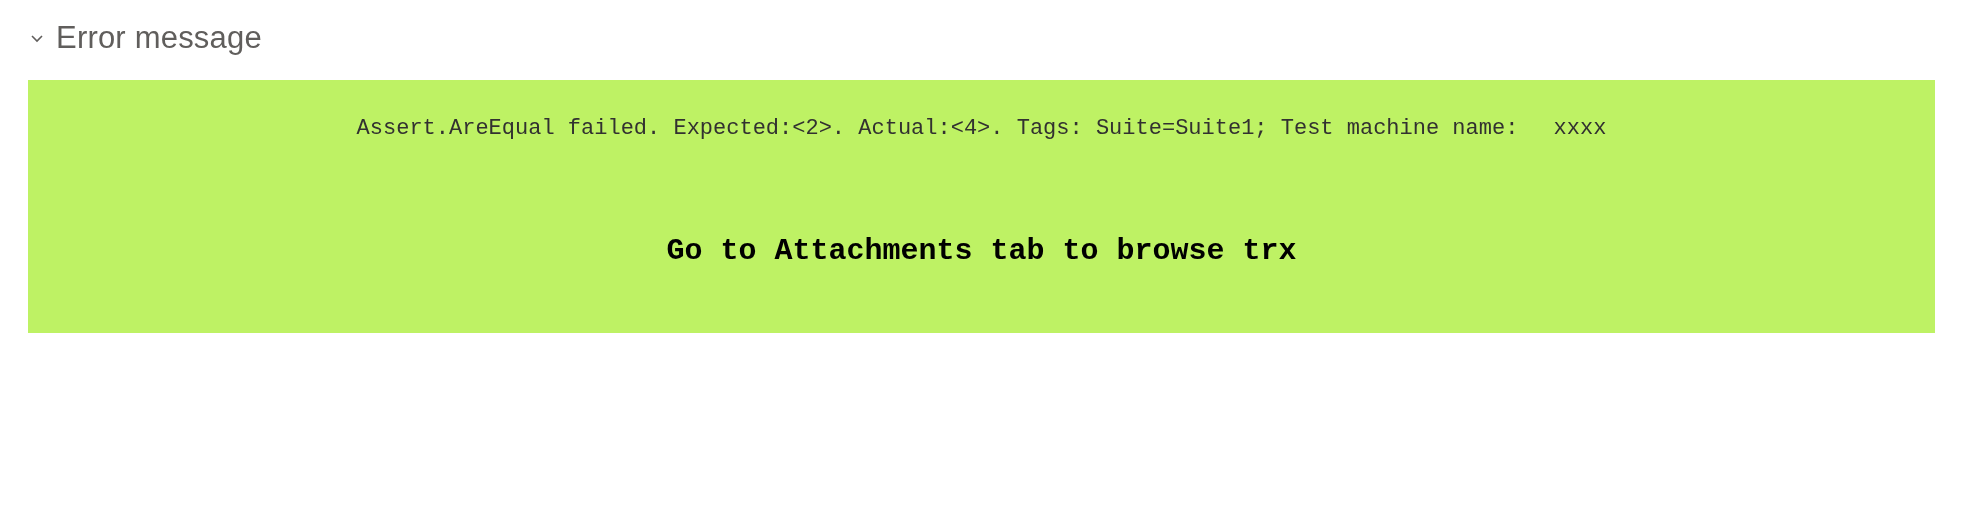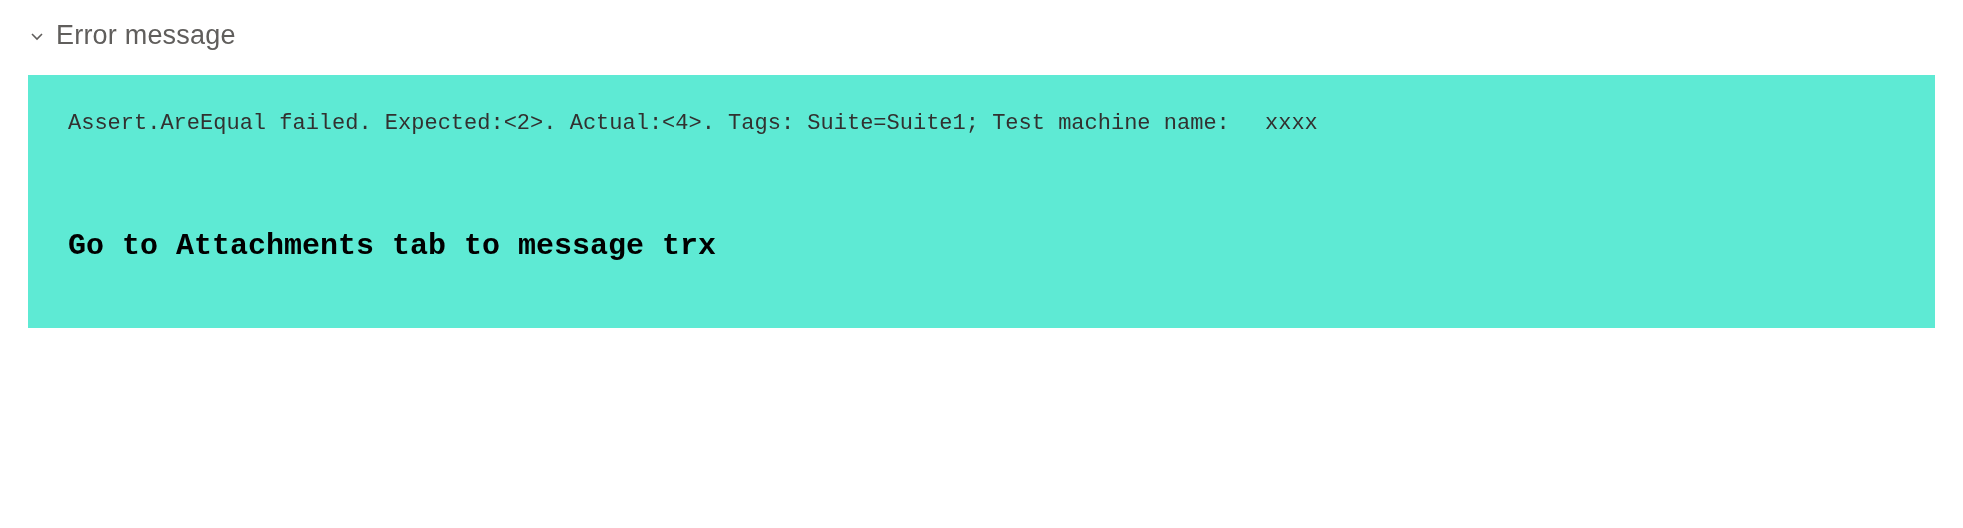--- a/index.html
+++ b/index.html
@@ -27,33 +27,34 @@
       justify-content: center;
     }
     .chevron svg {
       width: 16px;
       height: 16px;
       stroke: #605e5c;
       stroke-width: 1.6;
       fill: none;
     }
     .section-title {
-      font-size: 27px;
+      font-size: 31px;
       font-weight: 400;
       color: #605e5c;
       letter-spacing: 0.2px;
     }
     .error-body {
-      background: #5eead4;
+      background: #bef264;
       padding: 26px 40px 50px 40px;
       font-family: Consolas, "Courier New", monospace;
       font-size: 22px;
       line-height: 2.05;
       color: #323130;
       white-space: normal;
+      text-align: center;
     }
     .mono-line {
       word-break: break-word;
     }
     .mono-segment {
       white-space: nowrap;
     }
     .details-link {
       color: #0078d4;
       cursor: pointer;
@@ -94,15 +95,15 @@
 </div>
 
 <div class="error-body">
 
   <div class="mono-line">
     <span class="mono-segment">Assert.AreEqual failed. Expected:&lt;2&gt;. Actual:&lt;4&gt;. Tags: Suite=Suite1; Test machine name: </span>
     <span class="mono-segment seg-gap-wide">xxxx</span>
   </div>
 
 
-  <div class="bold-instruction">Go to Attachments tab to message trx</div>
+  <div class="bold-instruction">Go to Attachments tab to browse trx</div>
 
 </div>
 
 </body></html>

